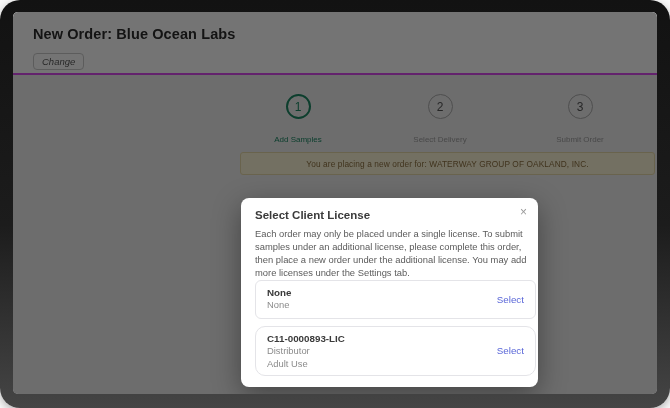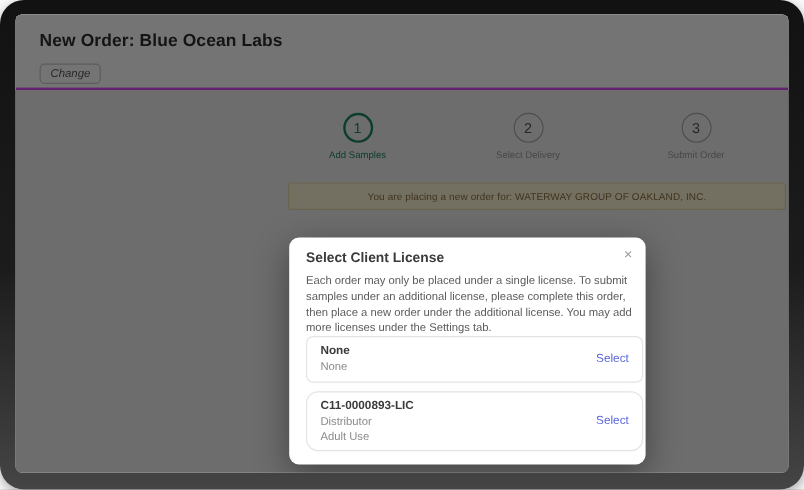--- a/index.html
+++ b/index.html
@@ -38,21 +38,21 @@
 
   .stepper { position:absolute; left:0; top:82px; right:0; height:46px; }
   .step { position:absolute; width:100px; text-align:center; }
   .step-1 { left:235px; } .step-2 { left:377px; } .step-3 { left:517px; }
   .step .circle {
     width:25px; height:25px; border-radius:50%; margin:0 auto;
     border:1.5px solid #a9a9a9; color:#4f4f4f;
     display:flex; align-items:center; justify-content:center;
     font-size:12px; font-weight:500; background:transparent;
   }
-  .step .label { margin-top:6px; font-size:8px; color:#9b9b9b; }
+  .step .label { margin-top:16px; font-size:8px; color:#9b9b9b; }
   .step.active .circle { border:2px solid var(--accent_green, #15855f); color:var(--accent_green, #15855f); }
   .step.active .label  { color:var(--accent_green, #15855f); }
 
   .notice-banner {
     position:absolute; left:227px; top:140px; width:415px; height:23px;
     background:var(--banner_bg, #fcf5d5); border:1px solid var(--banner_border, #e7d9a6);
     border-radius:3px; display:flex; align-items:center; justify-content:center;
     font-size:8.3px; color:var(--banner_text, #8a6d3b); letter-spacing:.1px;
   }
 

